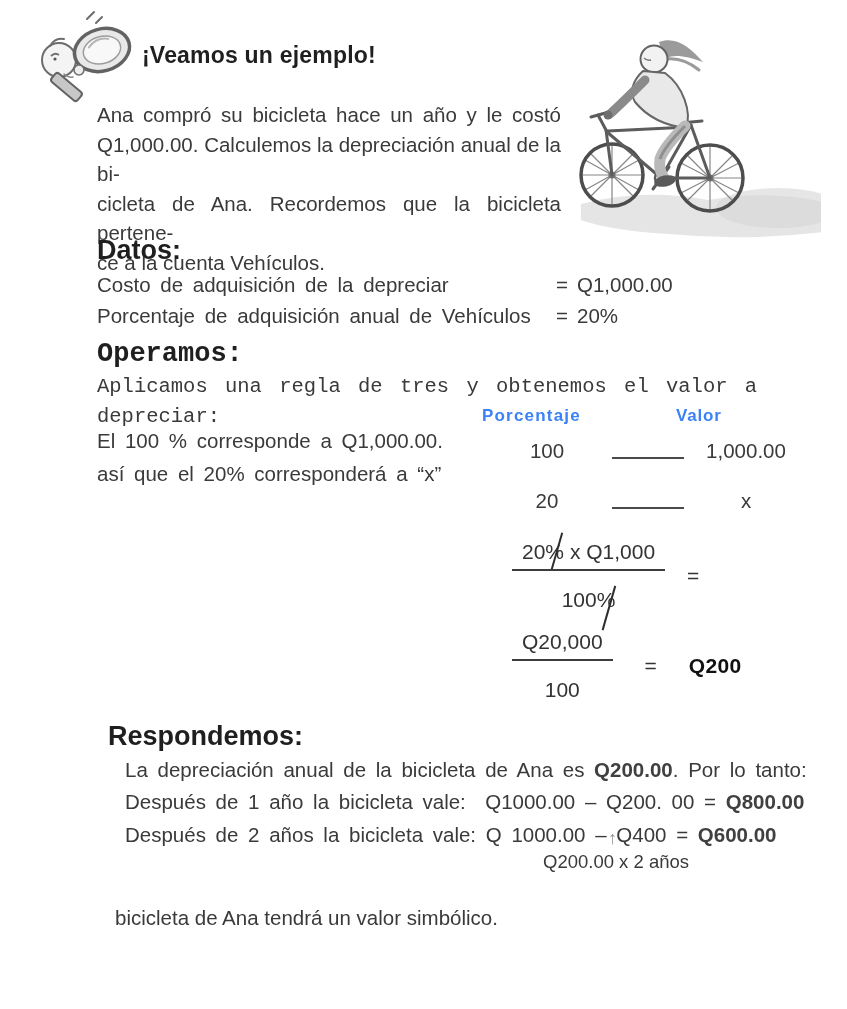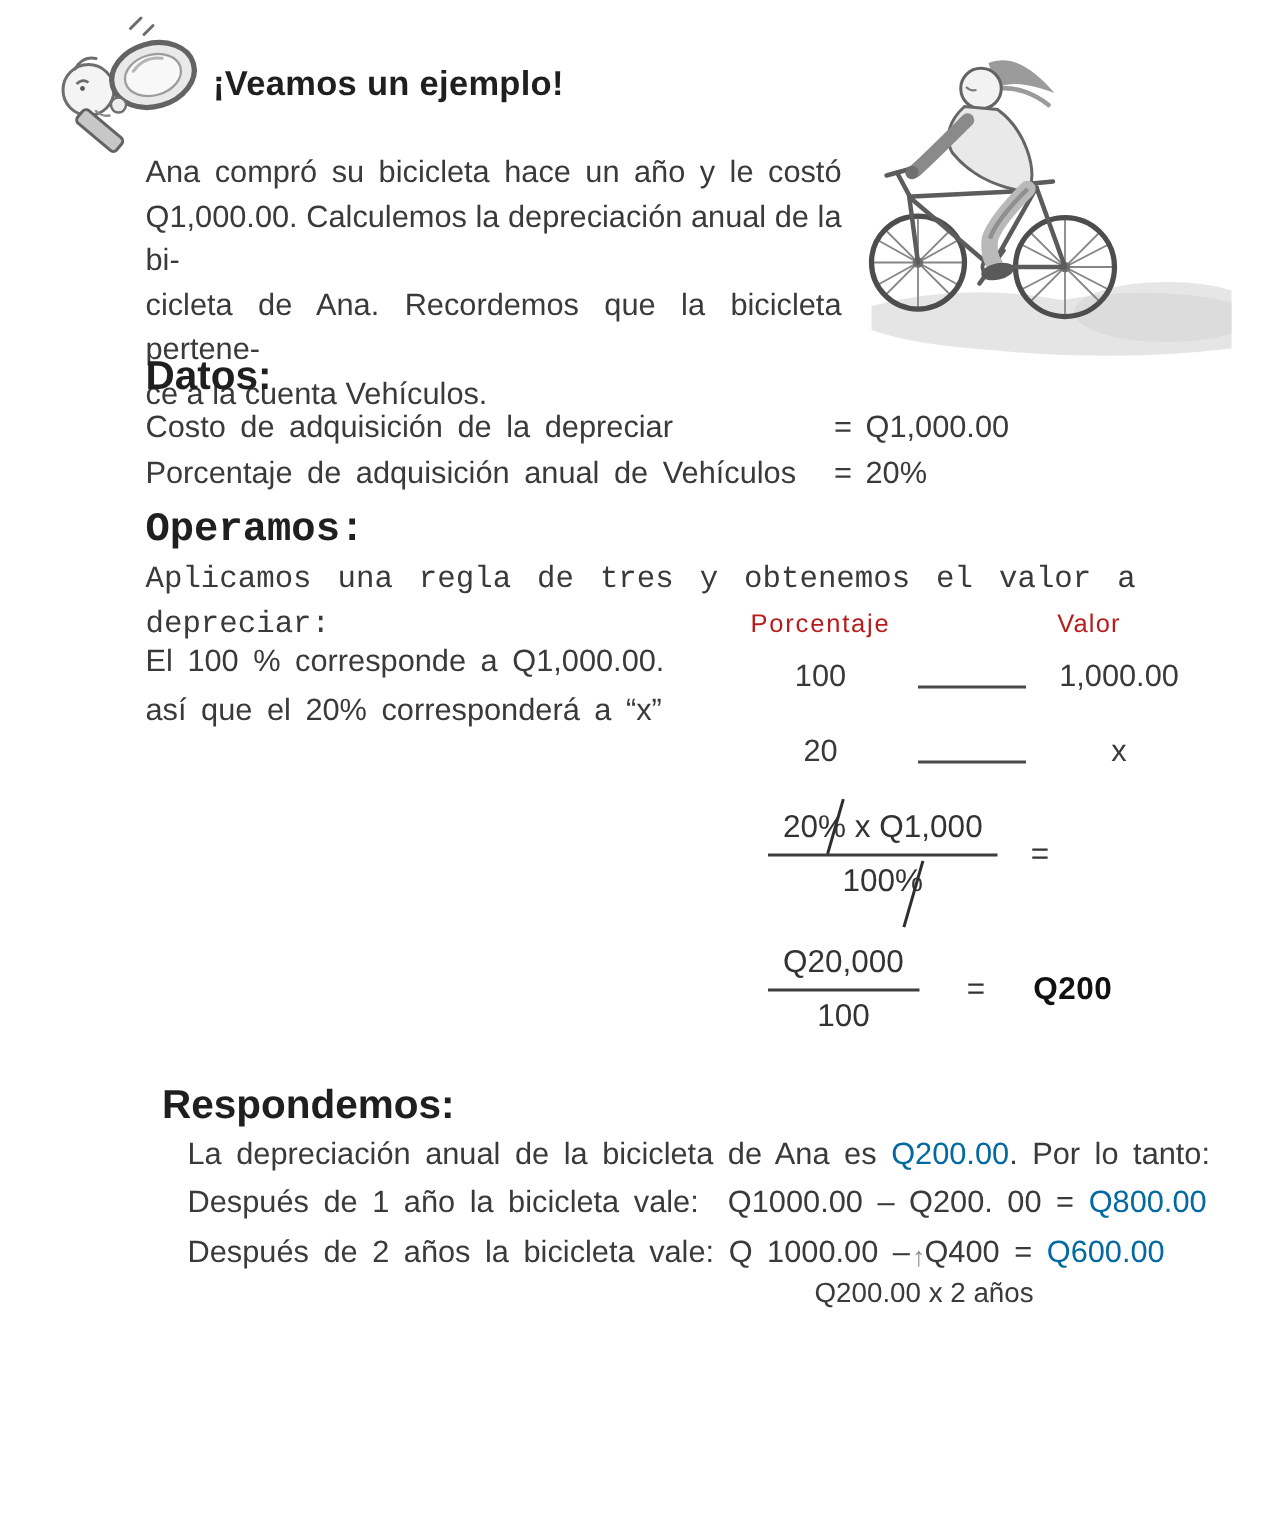--- a/index.html
+++ b/index.html
@@ -36,47 +36,47 @@
   
   .operamos{position:absolute;left:97px;top:340px;width:700px;font-family:Liberation Mono, monospace;}
   .operamos .sec-heading{margin-bottom:3px;line-height:29px;}
   .operamos .lead{font-size:20.5px;line-height:30px;word-spacing:5px;}
 
   .statement{position:absolute;left:97px;top:424px;width:370px;font-size:20.5px;line-height:33px;word-spacing:4px;}
 
   
   .rtable{position:absolute;left:482px;top:406px;}
   .rt-head{display:grid;grid-template-columns:130px 84px 100px;margin-bottom:12px;}
-  .rt-head span{font-size:17px;font-weight:400;color:#b91c1c;letter-spacing:1.2px;text-align:center;}
+  .rt-head span{font-size:17px;font-weight:700;color:#3b82f6;letter-spacing:1.2px;text-align:left;}
   .rt-head .h2{position:relative;left:-20px;letter-spacing:.8px;}
   .rt-row{display:grid;grid-template-columns:130px 84px 100px;font-size:20.5px;line-height:26px;margin-bottom:24px;}
   .rt-row .n{text-align:center;}
   .rt-row .v{text-align:center;}
   .conn{position:relative;}
   .conn::after{content:"";position:absolute;left:0px;right:12px;bottom:5px;border-bottom:2px solid #4a4a4a;}
 
   
   .fr{position:absolute;display:flex;align-items:center;font-size:21px;color:#333;}
   .fr1{left:512px;top:540px;gap:22px;}
   .fr2{left:512px;top:630px;gap:32px;}
   .frac{text-align:center;}
   .frac .num{padding:0 10px 5px;border-bottom:2px solid #3d3d3d;white-space:pre;}
-  .frac .den{padding-top:5px;white-space:pre;}
+  .frac .den{padding-top:17px;white-space:pre;}
   .fr .eqs{font-size:21px;}
   .fr .result{font-weight:700;color:#111;letter-spacing:.3px;}
   
   .pct{position:relative;display:inline-block;}
   .pct::after{content:"";position:absolute;left:58%;top:-32%;width:2px;height:158%;background:#2e2e2e;transform:rotate(16deg);}
   .pct.deep::after{top:-14%;height:190%;}
 
   
   .resp{position:absolute;left:108px;top:722px;width:720px;}
   .resp .sec-heading{margin-bottom:3px;line-height:29px;}
   .rline{margin-left:17px;font-size:20.5px;line-height:32.4px;word-spacing:4px;}
-  .rline b{font-weight:400;color:#0369a1;}
+  .rline b{font-weight:700;color:#404040;}
 
   .annot-arrow{position:absolute;left:608px;top:829px;color:#8f8f8f;font-size:18px;line-height:18px;}
   .annot-text{position:absolute;left:543px;top:851px;font-size:18.5px;color:#3a3a3a;}
 
   
   .closing{position:absolute;left:115px;top:901px;width:672px;font-size:20.5px;line-height:33px;}
 </style>
 </head>
 <body>
 
@@ -214,15 +214,16 @@
     <div class="sec-heading">Respondemos:</div>
     <div class="rline"><span>La depreciación anual de la bicicleta de Ana es </span><b>Q200.00</b><span>. Por lo tanto:</span></div>
     <div class="rline"><span>Después de 1 año la bicicleta vale: &nbsp;Q1000.00 – Q200. 00 = </span><b>Q800.00</b><span></span></div>
     <div class="rline"><span>Después de 2 años la bicicleta vale: Q 1000.00 – Q400 = </span><b>Q600.00</b><span></span></div>
   </section>
 
   <span class="annot-arrow">↑</span>
   <div class="annot-text">Q200.00 x 2 años</div>
 
   <div class="closing">
+    <div class="lline">bicicleta de Ana tendrá un valor simbólico.</div>
   </div>
 
 </div>
 
 </body></html>

